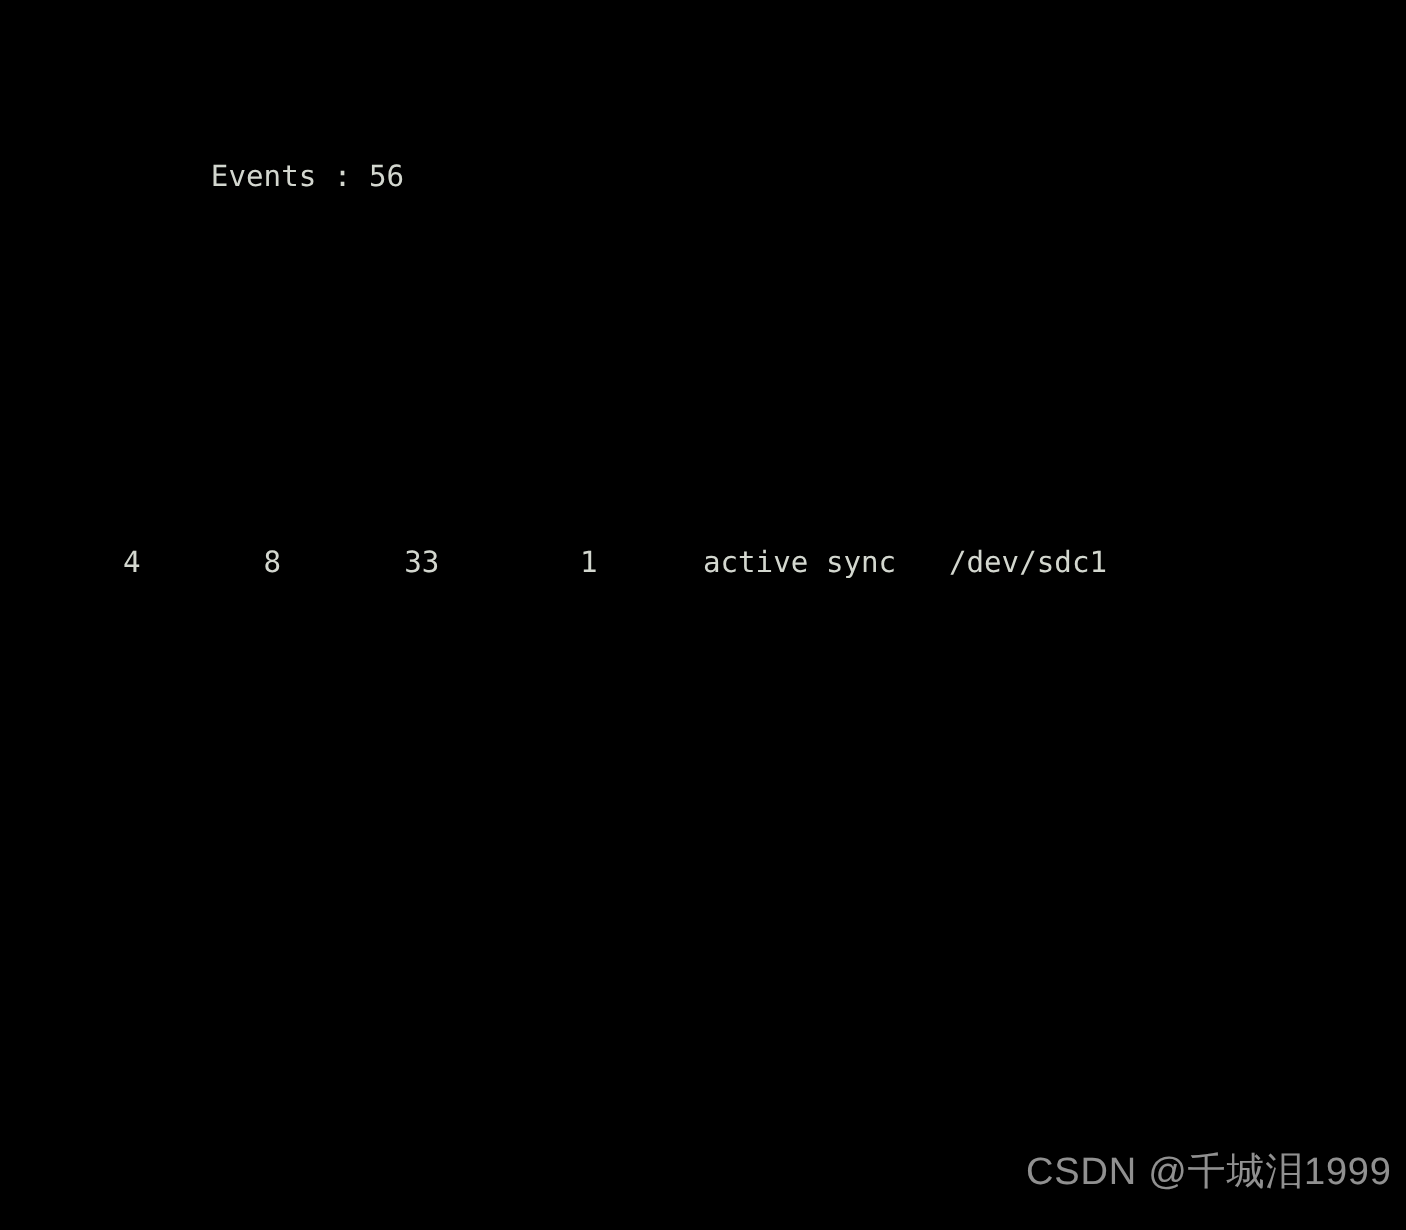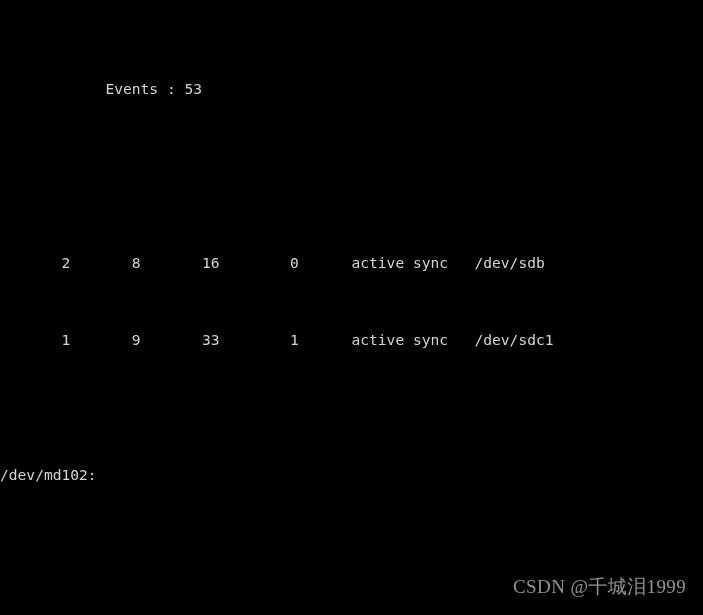--- a/index.html
+++ b/index.html
@@ -40,49 +40,47 @@
   }
   .line {
     white-space: pre;
     height: 19.3px;
     font-family: "DejaVu Sans Mono", "Liberation Mono", monospace;
   }
   #watermark {
     position: absolute;
     left: 513px;
     top: 577px;
-    font-family: Liberation Serif, serif;
+    font-family: Liberation Sans, sans-serif;
     font-size: 19px;
     color: rgba(232, 232, 232, 0.62);
     letter-spacing: 0.4px;
     white-space: pre;
     pointer-events: none;
   }
 </style>
 </head>
 <body>
 
 <div id="terminal">
 
   <div id="screen">
 
     
-    <div class="line">            Events : 53</div>
+    <div class="line">            Events : 56</div>
 
     <div class="line"></div>
 
 
-    <div class="line">       2       8       16        0      active sync   /dev/sdb</div>
 
-    <div class="line">       1       9       33        1      active sync   /dev/sdc1</div>
+    <div class="line">       4       8       33        1      active sync   /dev/sdc1</div>
 
     
 
     
-    <div class="line">/dev/md102:</div>
 
     
 
     
 
     
 
     
 
     

